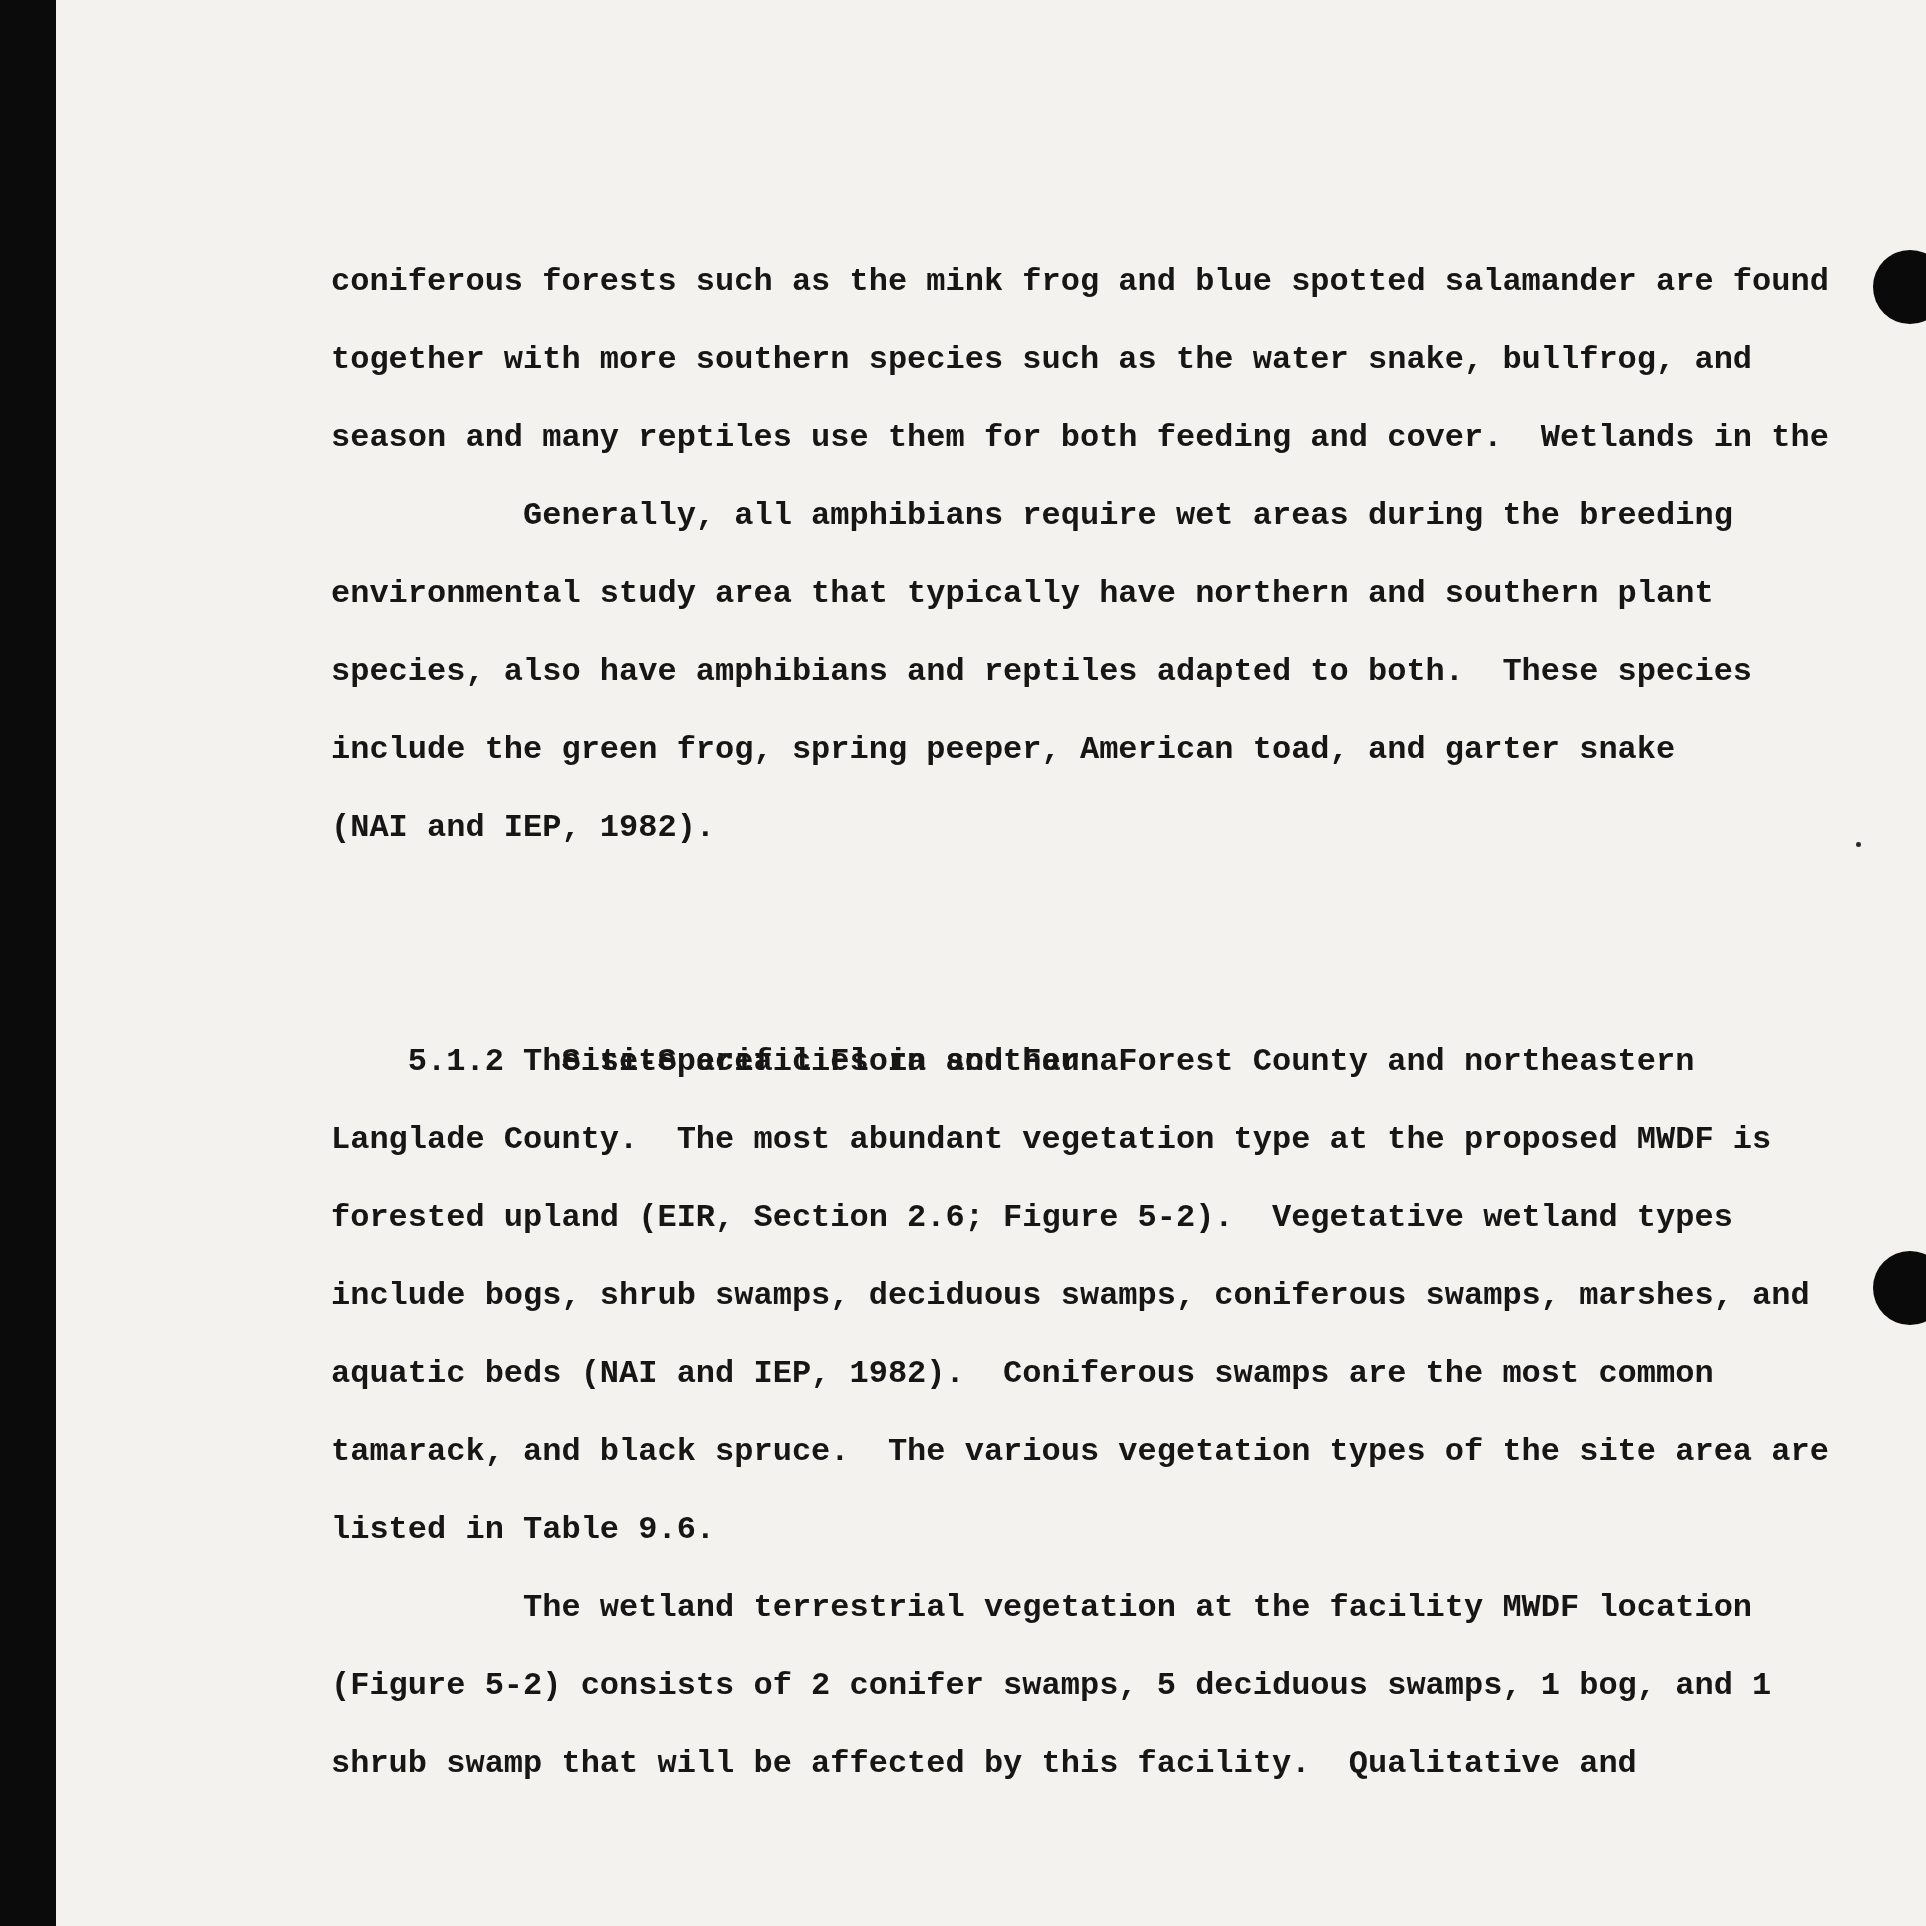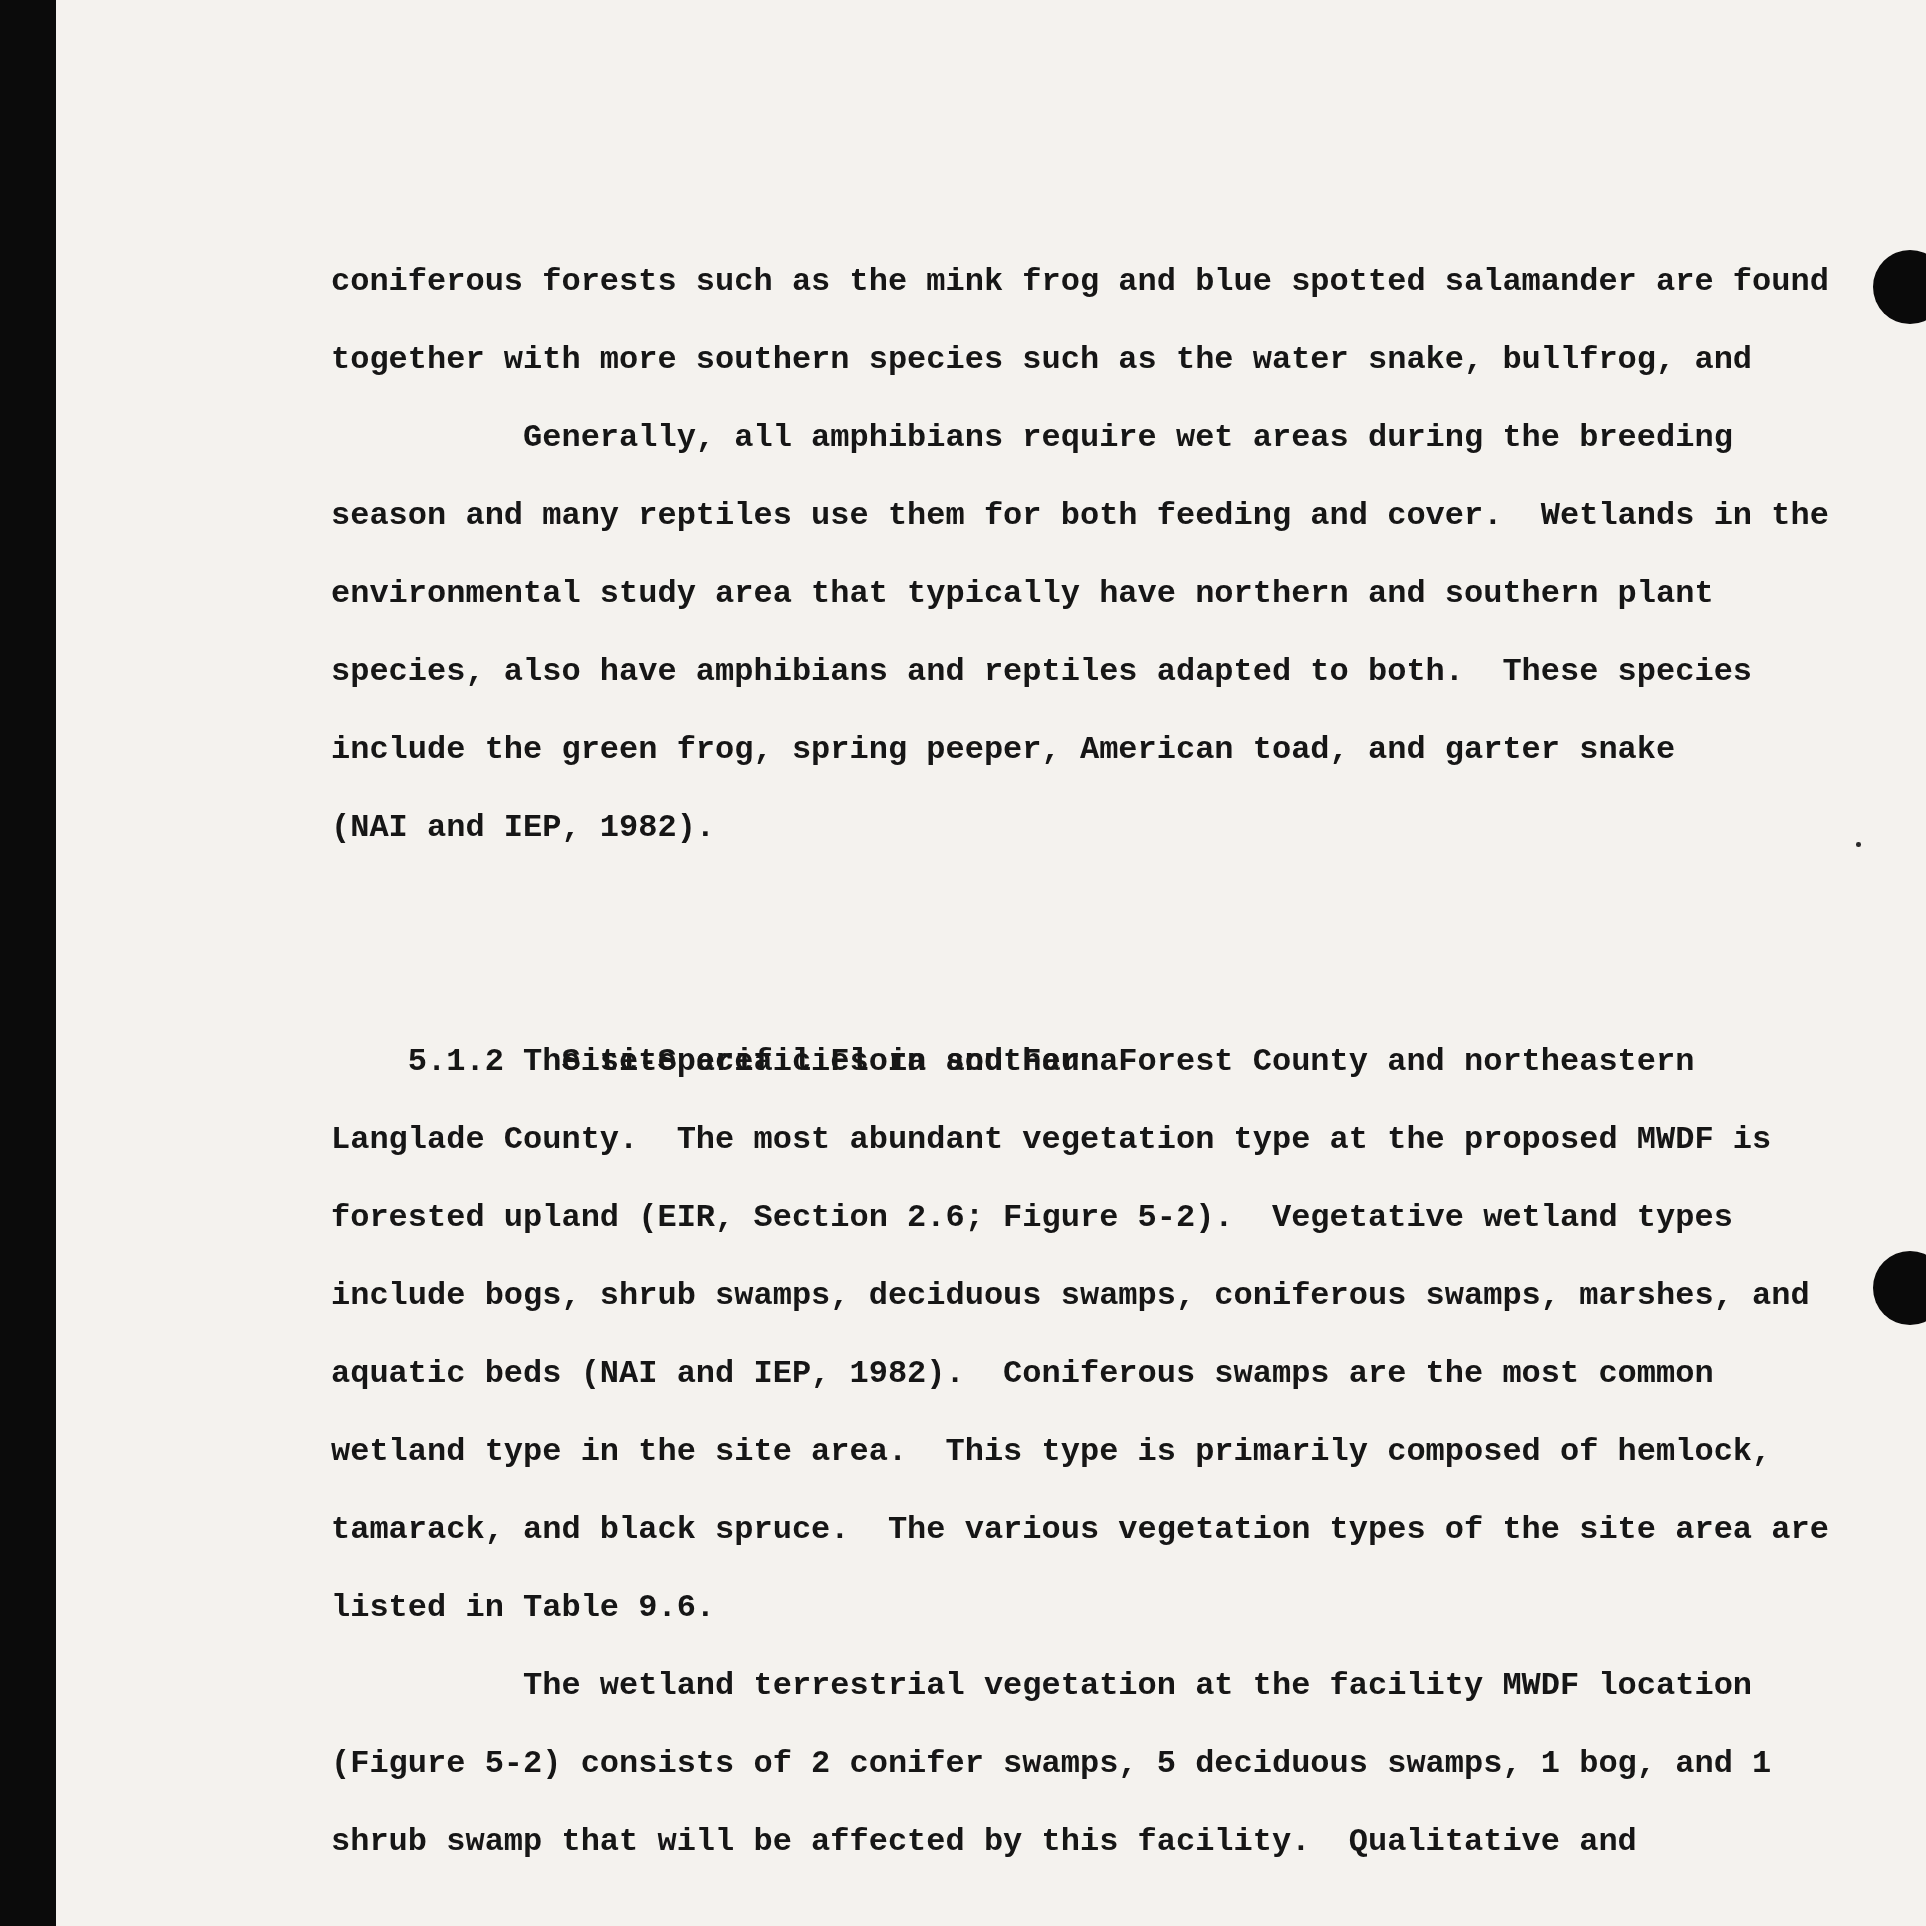--- a/index.html
+++ b/index.html
@@ -68,37 +68,36 @@
 <div class="hole hole-top"></div>
 <div class="hole hole-middle"></div>
 
 <div class="speck speck-1"></div>
 
 <div class="page-text">
 
   <div class="line">coniferous forests such as the mink frog and blue spotted salamander are found</div>
   <div class="line">together with more southern species such as the water snake, bullfrog, and</div>
 
+  <div class="line">season and many reptiles use them for both feeding and cover.  Wetlands in the</div>
   <div class="line">          Generally, all amphibians require wet areas during the breeding</div>
-  <div class="line">season and many reptiles use them for both feeding and cover.  Wetlands in the</div>
   <div class="line">environmental study area that typically have northern and southern plant</div>
   <div class="line">species, also have amphibians and reptiles adapted to both.  These species</div>
   <div class="line">include the green frog, spring peeper, American toad, and garter snake</div>
   <div class="line">(NAI and IEP, 1982).</div>
 
   <div class="line heading">
     <span>5.1.2</span><span class="section-title">Site-Specific Flora and Fauna</span>
   </div>
 
   <div class="line">          The site area lies in southern Forest County and northeastern</div>
   <div class="line">Langlade County.  The most abundant vegetation type at the proposed MWDF is</div>
   <div class="line">forested upland (EIR, Section 2.6; Figure 5-2).  Vegetative wetland types</div>
   <div class="line">include bogs, shrub swamps, deciduous swamps, coniferous swamps, marshes, and</div>
   <div class="line">aquatic beds (NAI and IEP, 1982).  Coniferous swamps are the most common</div>
-  <div class="line">wetland type in the site area.  This type is primarily composed of hemlock,</div>
   <div class="line">tamarack, and black spruce.  The various vegetation types of the site area are</div>
   <div class="line">listed in Table 9.6.</div>
 
   <div class="line">          The wetland terrestrial vegetation at the facility MWDF location</div>
   <div class="line">(Figure 5-2) consists of 2 conifer swamps, 5 deciduous swamps, 1 bog, and 1</div>
   <div class="line">shrub swamp that will be affected by this facility.  Qualitative and</div>
 
 </div>
 
 

